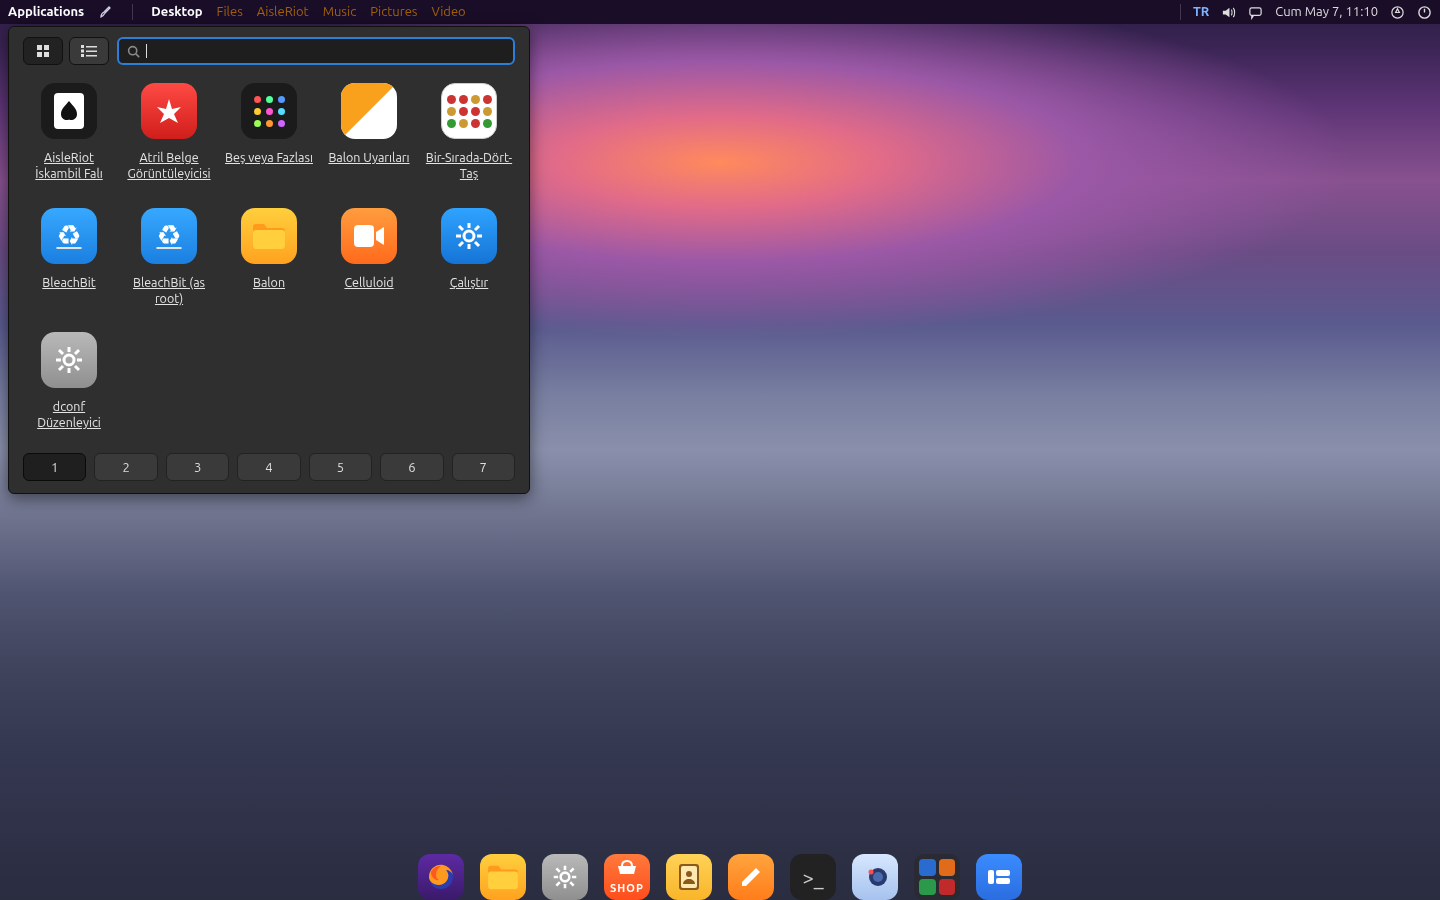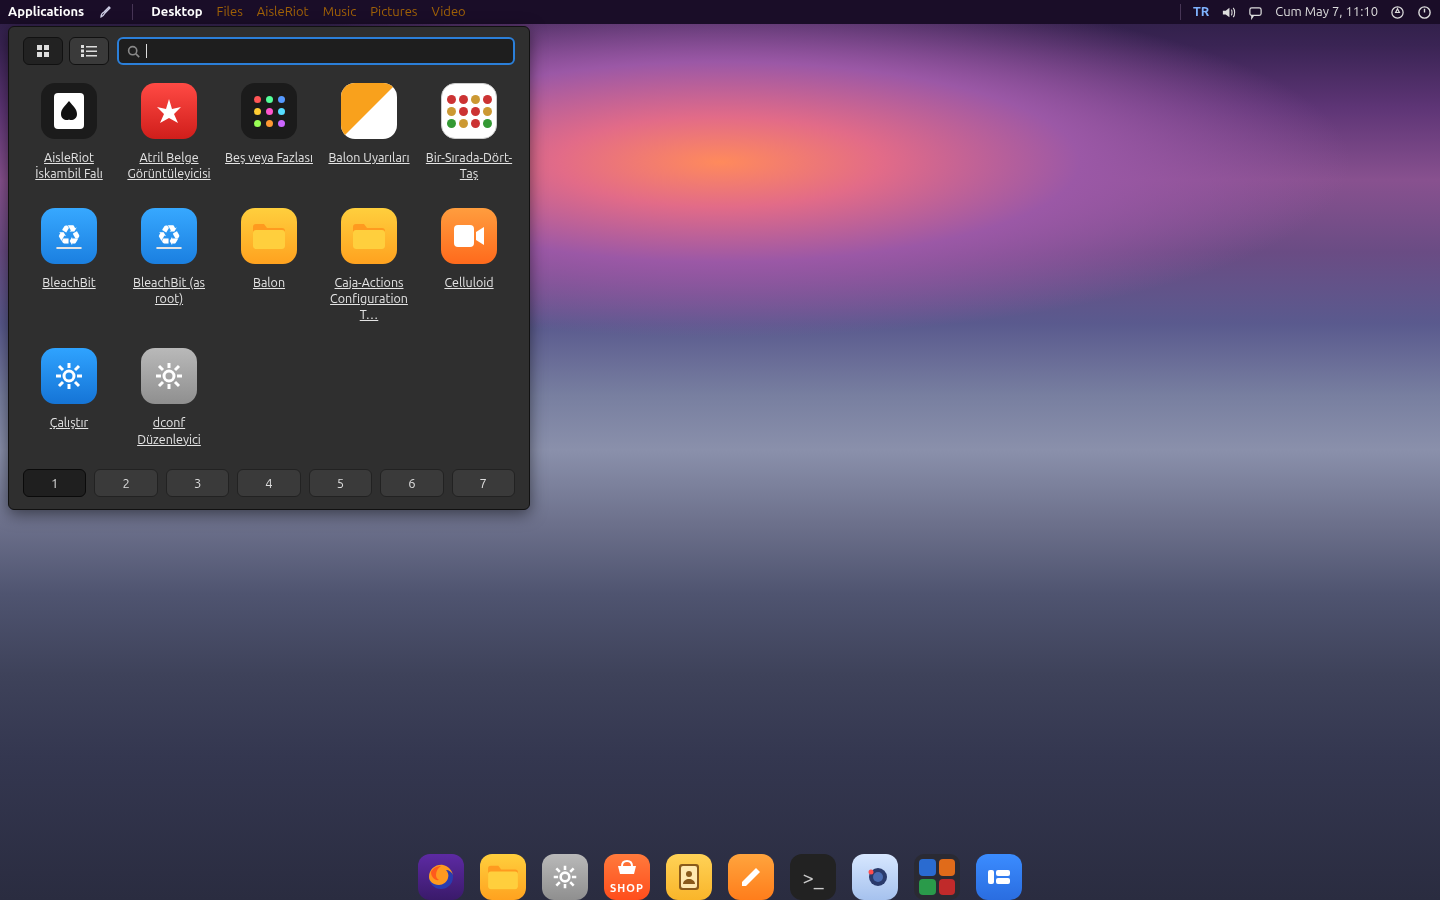--- a/index.html
+++ b/index.html
@@ -263,29 +263,20 @@
       <div class="app-icon ic-folder">
         <svg width="36" height="30" viewBox="0 0 36 30">
             <path d="M2 6c0-2 1-3 3-3h8l3 4h15c2 0 3 1 3 3v15c0 2-1 3-3 3H5c-2 0-3-1-3-3z" fill="#ff9a1f"></path>
             <rect x="2" y="9" width="32" height="19" rx="3" fill="#ffcf3d"></rect>
           </svg>
       </div>
       <div class="app-label">Balon</div>
     </div>
 
     <div class="app">
-      <div class="app-icon ic-folder">
-        <svg width="36" height="30" viewBox="0 0 36 30">
-            <path d="M2 6c0-2 1-3 3-3h8l3 4h15c2 0 3 1 3 3v15c0 2-1 3-3 3H5c-2 0-3-1-3-3z" fill="#ff9a1f"></path>
-            <rect x="2" y="9" width="32" height="19" rx="3" fill="#ffcf3d"></rect>
-          </svg>
-      </div>
-      <div class="app-label">Caja-Actions Configuration T…</div>
-    </div>
-    <div class="app">
       <div class="app-icon ic-video">
         <svg width="30" height="22" viewBox="0 0 30 22" fill="#fff">
             <rect x="0" y="0" width="20" height="22" rx="4"></rect>
             <path d="M22 7l8-5v18l-8-5z"></path>
           </svg>
       </div>
       <div class="app-label">Celluloid</div>
     </div>
     <div class="app">
       <div class="app-icon ic-gear-blue">

